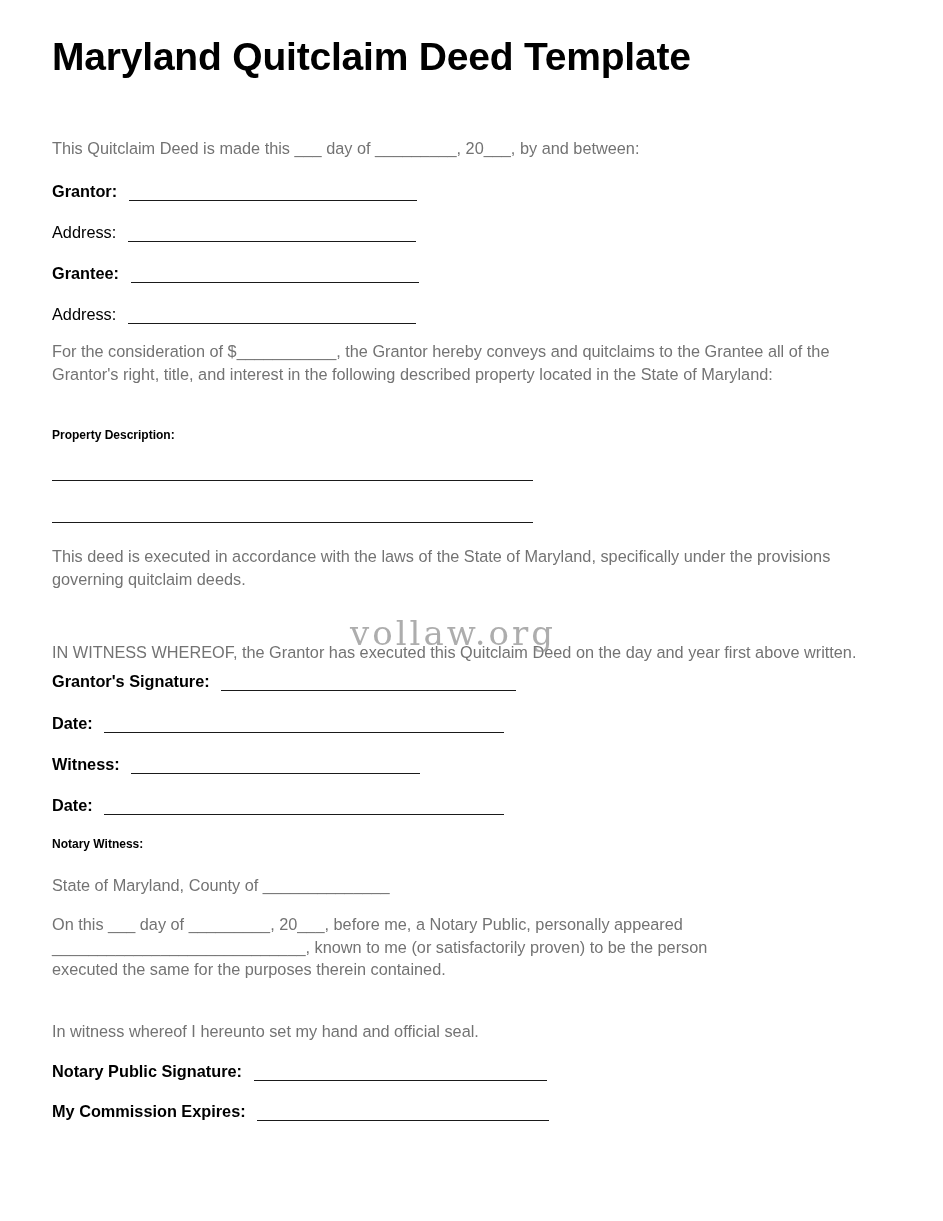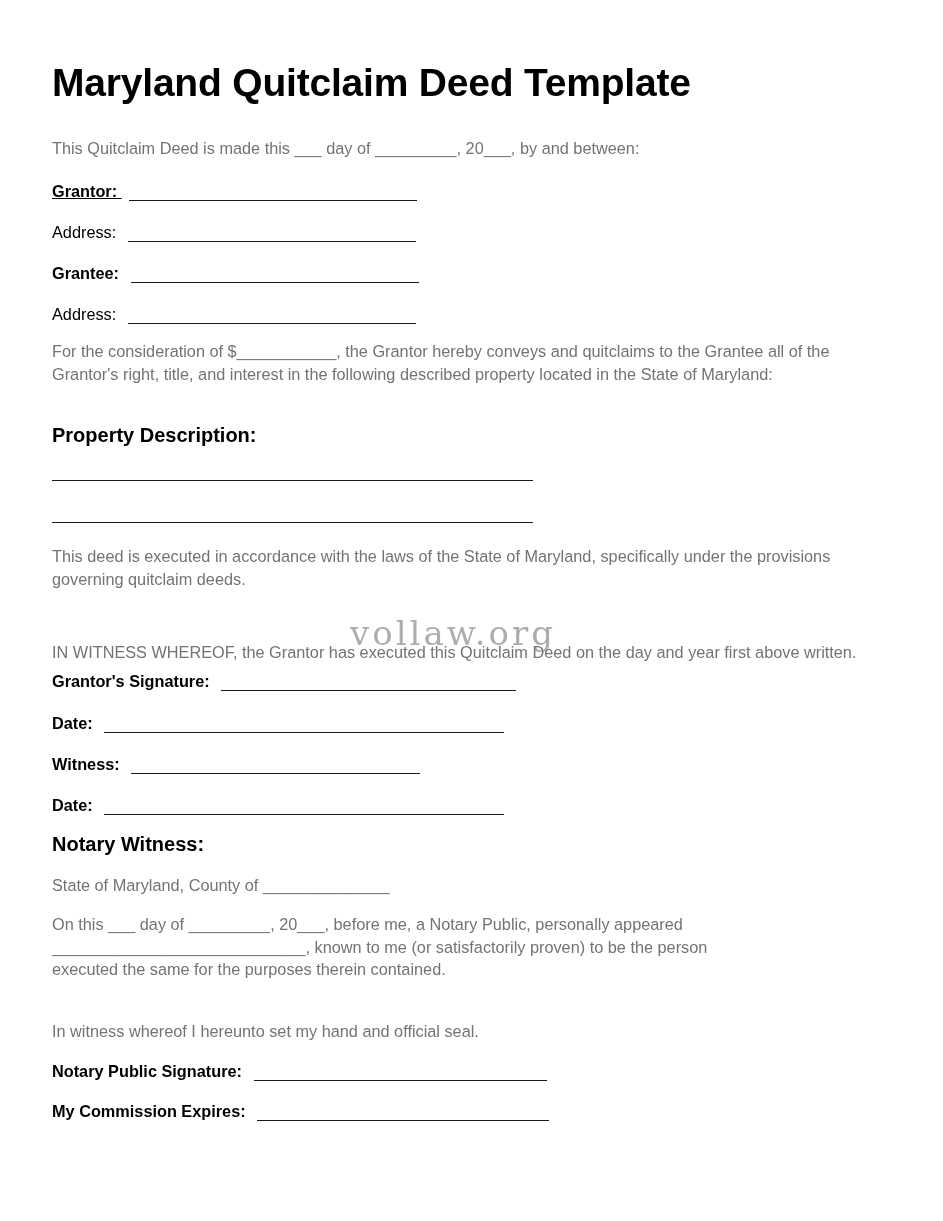--- a/index.html
+++ b/index.html
@@ -26,21 +26,21 @@
     padding: 0 52px;
   }
 
   
   .doc-title {
     font-size: 39px;
     font-weight: bold;
     letter-spacing: -0.2px;
     line-height: 1.1;
     margin: 0;
-    padding-top: 62px;
+    padding-top: 36px;
     color: #000;
   }
 
   
   .para {
     font-size: 16.3px;
     line-height: 22.5px;
     margin: 0;
     padding: 0;
     color: #737373;
@@ -89,37 +89,37 @@
     color: #8e8e8e;
     opacity: 0.72;
     white-space: nowrap;
     pointer-events: none;
     user-select: none;
     z-index: 5;
     margin-top: 8px;
   }
 
   .section-head {
-    font-size: 20px;
+    font-size: 12px;
     font-weight: bold;
     line-height: 22.5px;
   }
 </style>
 </head>
 <body>
 
 <div class="page">
 
   <h1 class="doc-title">Maryland Quitclaim Deed Template</h1>
 
   <div class="blk" style="top:137px;">
     <p class="para">This Quitclaim Deed is made this ___ day of _________, 20___, by and between:</p>
   </div>
 
-  <div class="blk" style="top:180px;text-decoration:underline;">
+  <div class="blk" style="top:180px;">
     <div class="field-row">
       <span class="field-label">Grantor:</span>
       <span class="rule" style="width:288px; margin-left:7px;"></span>
     </div>
   </div>
 
   <div class="blk" style="top:221px;">
     <div class="field-row">
       <span class="field-label-reg">Address:</span>
       <span class="rule" style="width:288px; margin-left:7px;"></span>

